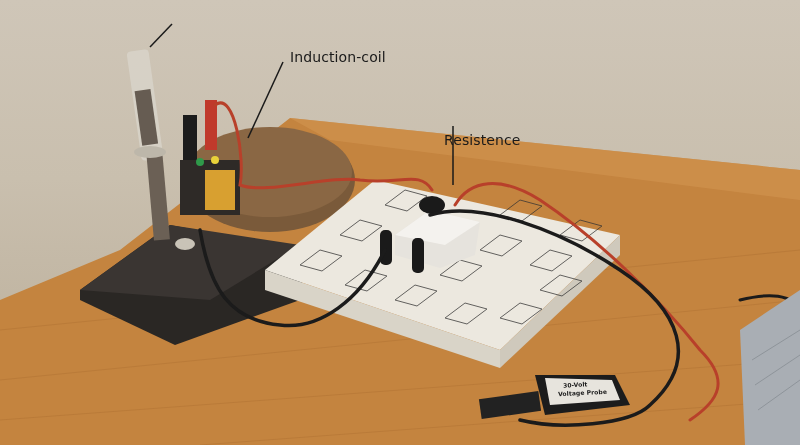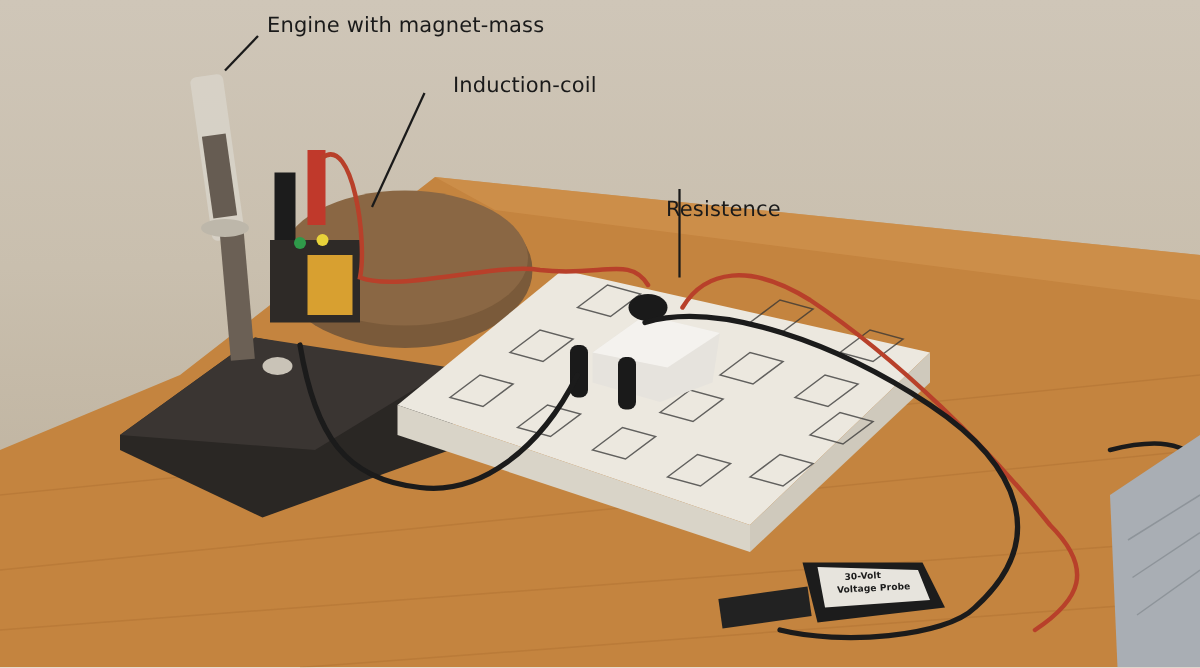--- a/index.html
+++ b/index.html
@@ -97,22 +97,21 @@
     <g stroke="#8e949a" stroke-width="1">
       <path d="M752,360 L800,330"></path>
       <path d="M755,385 L800,355"></path>
       <path d="M758,410 L800,380"></path>
     </g>
   </svg>
 
   <div class="label" style="left:563px;top:381px;font-size:6px;font-weight:bold;transform:rotate(-3deg);">30-Volt</div>
   <div class="label" style="left:558px;top:389px;font-size:6px;font-weight:bold;transform:rotate(-3deg);">Voltage Probe</div>
 
-  <div class="label" style="left:178px;top:9px;">Engine with magnet-mass</div>
-  <div class="label" style="left:290px;top:49px;margin-left:12px;">Induction-coil</div>
+  <div class="label" style="left:290px;top:49px;">Induction-coil</div>
   <div class="label" style="left:444px;top:105px;margin-top:27px;">Resistence</div>
 
   <svg width="800" height="445" viewBox="0 0 800 445">
     <line x1="172" y1="24" x2="150" y2="47" stroke="#1a1a1a" stroke-width="1.5"></line>
     <line x1="283" y1="62" x2="248" y2="138" stroke="#1a1a1a" stroke-width="1.5"></line>
     <line x1="453" y1="126" x2="453" y2="185" stroke="#1a1a1a" stroke-width="1.5"></line>
   </svg>
 </div>
 
 </body></html>

